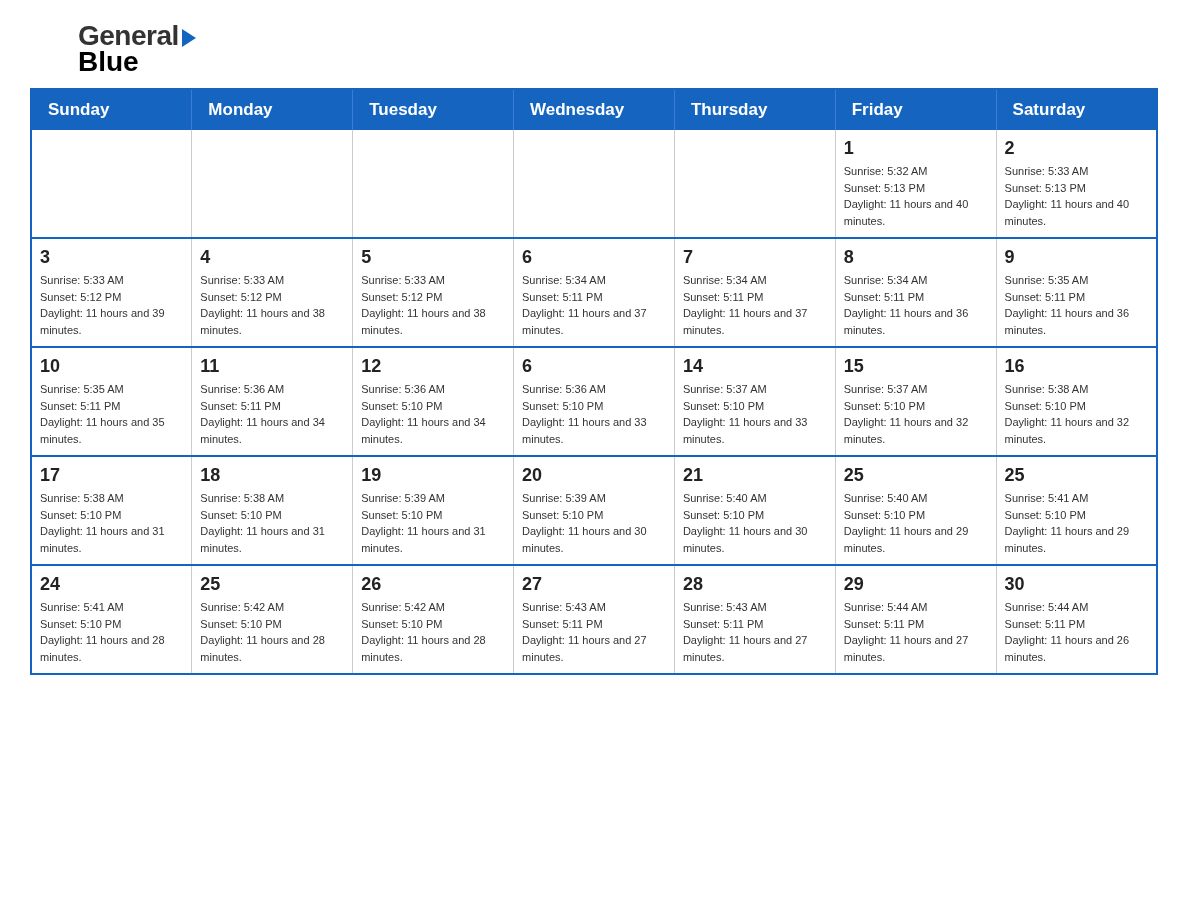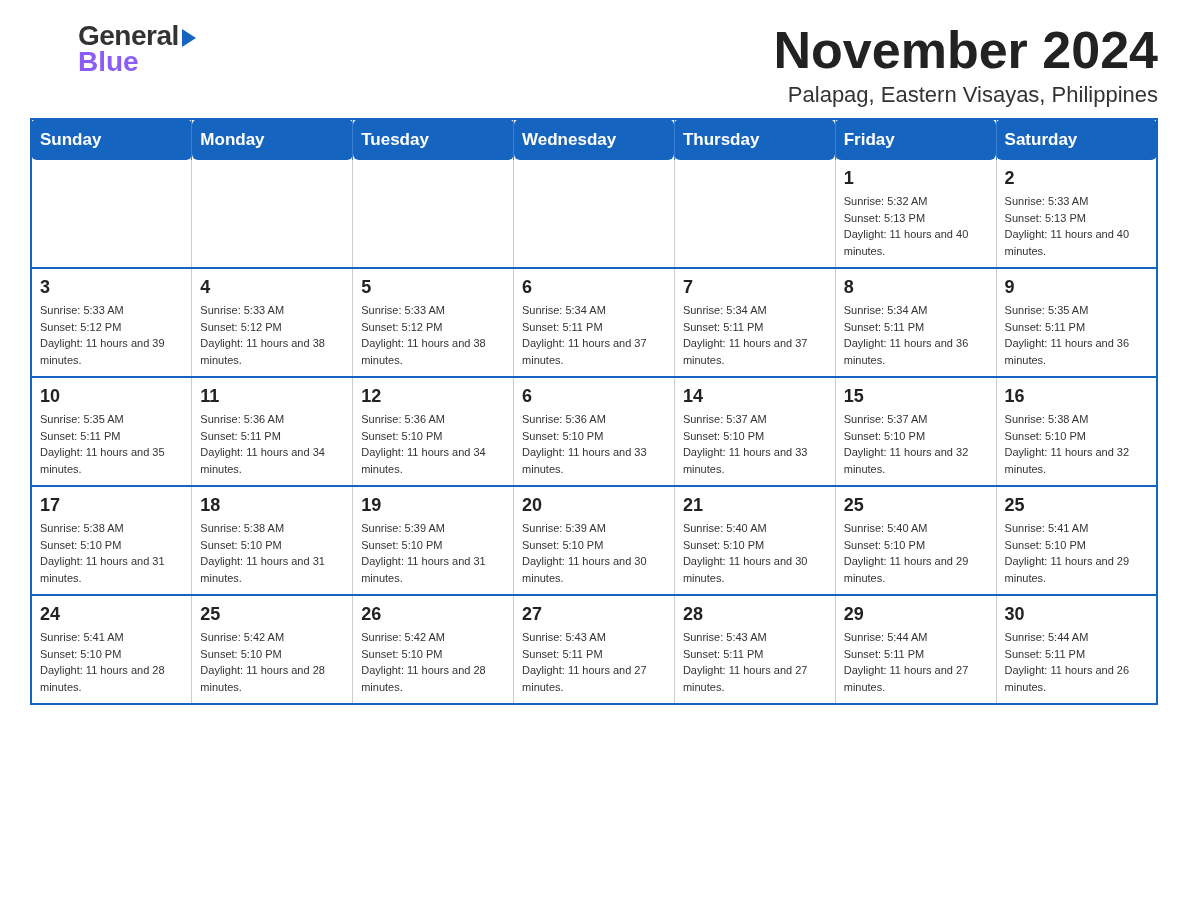--- a/index.html
+++ b/index.html
@@ -24,21 +24,21 @@
     }
     .logo-top {
       font-size: 28px;
       font-weight: bold;
       color: #333;
       letter-spacing: -0.5px;
     }
     .logo-bottom {
       font-size: 28px;
       font-weight: bold;
-      color: #8b5cf6;
+      color: #000000;
       margin-top: -6px;
     }
     .title-area {
       text-align: right;
     }
     .month-title {
       font-size: 52px;
       font-weight: bold;
       color: #222;
     }
@@ -50,24 +50,23 @@
     table {
       width: 100%;
       border-collapse: collapse;
       border: 2px solid #1565c0;
     }
     thead tr th {
       background-color: #1565c0;
       color: #fff;
       font-size: 17px;
       font-weight: bold;
-      padding: 10px 8px;
+      padding: 10px 16px;
       text-align: left;
       border-right: 1px solid #3a7dd4;
-      border-radius: 6px;
     }
     thead tr th:last-child { border-right: none; }
     tbody tr {
       border-bottom: 2px solid #1565c0;
     }
     tbody tr td {
       vertical-align: top;
       padding: 8px 8px;
       border-right: 1px solid #ccc;
       font-size: 13px;
@@ -94,24 +93,20 @@
 </head>
 <body>
 
 <div class="header">
   <div class="logo">
     <div class="logo-top">
       General<span style="display:inline-block;width:0;height:0;border-top:9px solid transparent;border-bottom:9px solid transparent;border-left:14px solid #1565c0;margin-left:3px;vertical-align:middle;"></span>
     </div>
     <div class="logo-bottom">Blue</div>
   </div>
-  <div class="title-area">
-    <div class="month-title">November 2024</div>
-    <div class="location-title">Palapag, Eastern Visayas, Philippines</div>
-  </div>
 </div>
 
 <table>
   <thead>
     <tr>
     <th>Sunday</th>
         <th>Monday</th>
         <th>Tuesday</th>
         <th>Wednesday</th>
         <th>Thursday</th>

